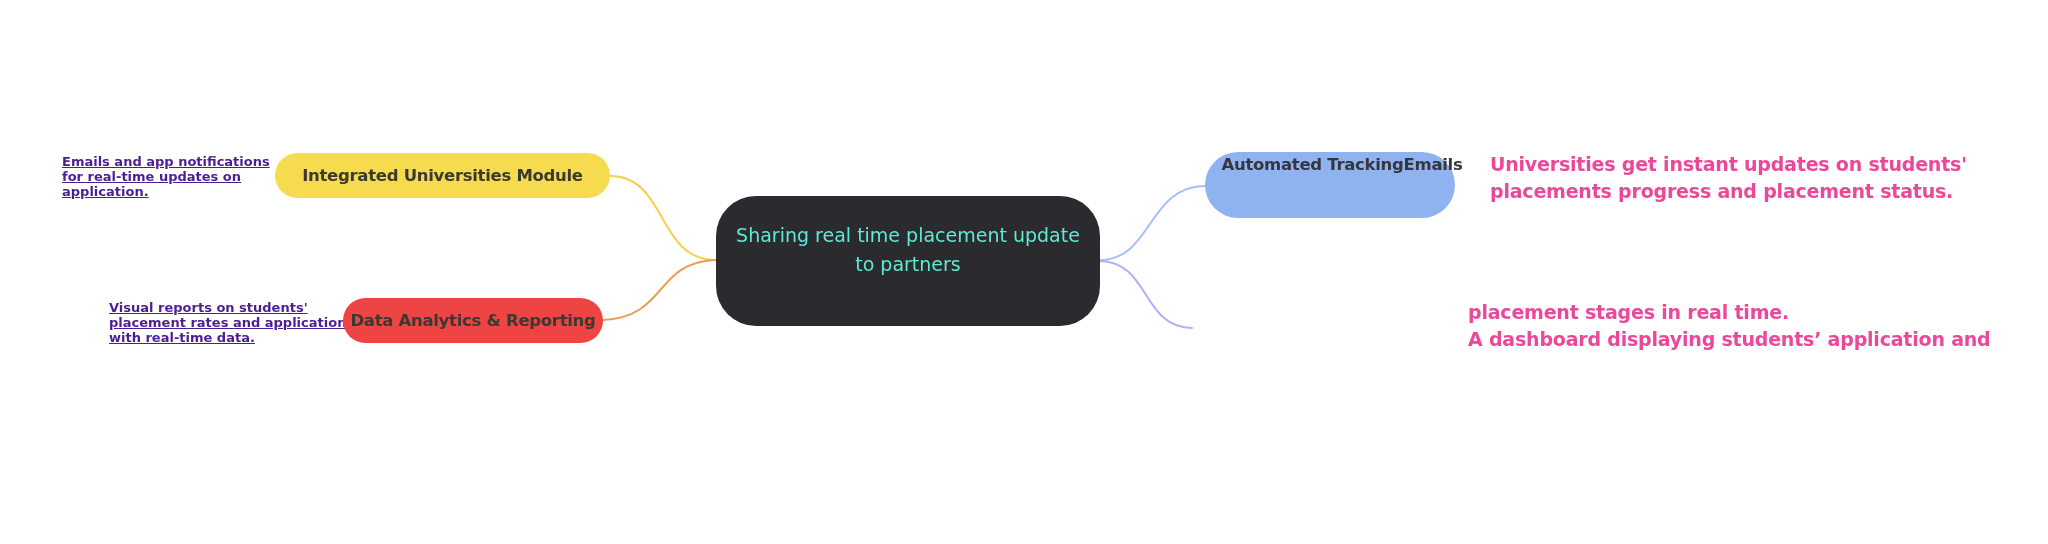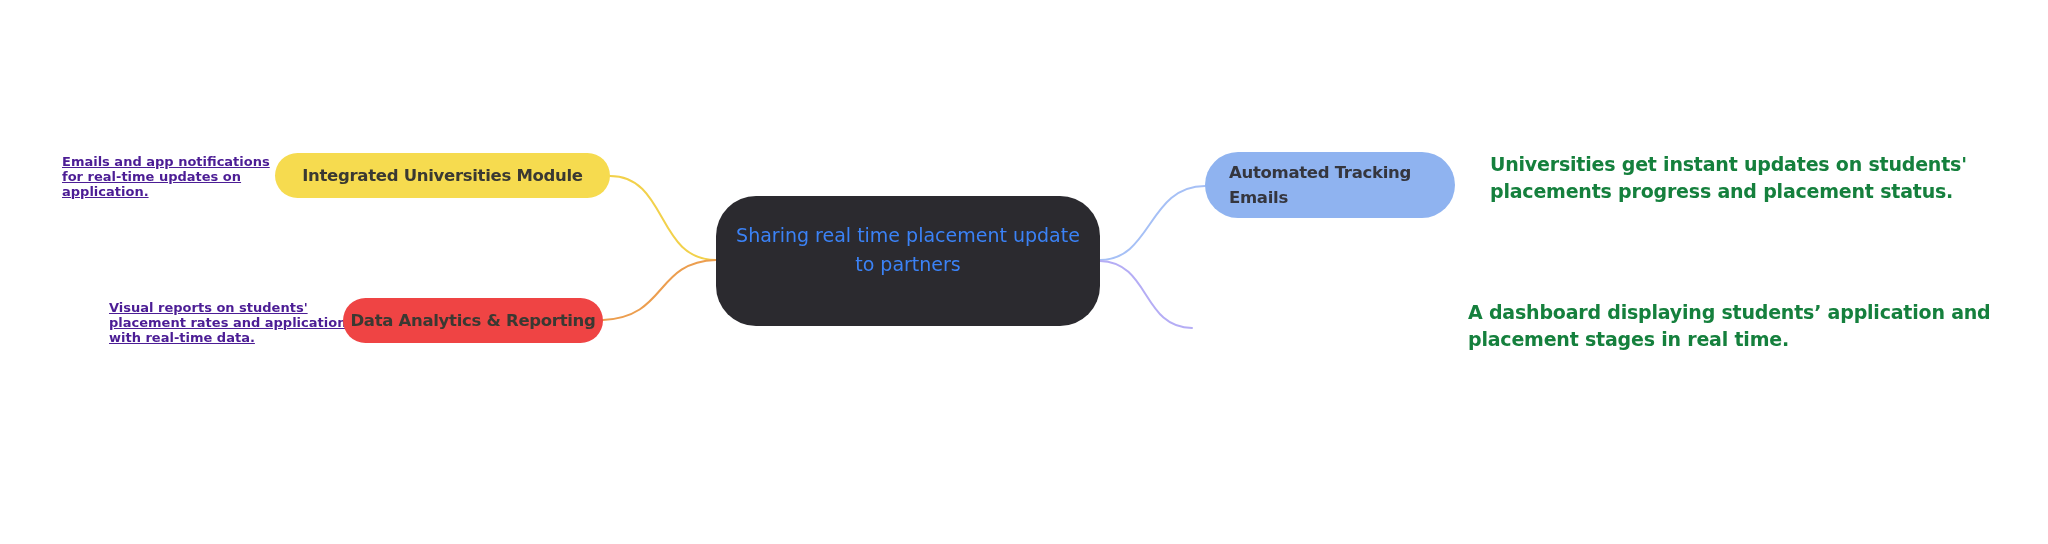--- a/index.html
+++ b/index.html
@@ -33,58 +33,58 @@
     font-size: 16.5px;
     letter-spacing: -0.3px;
     color: #3A3932;
     white-space: nowrap;
     cursor: default;
   }
   .pill-yellow { left: 275px; top: 153px; width: 335px; height: 45px; }
   .pill-orange { left: 343px; top: 298px; width: 260px; height: 45px; }
   .pill-blue {
     left: 1205px; top: 152px; width: 250px; height: 66px;
-    flex-direction: column;
+    flex-direction: row;
     align-items: flex-start;
     justify-content: center;
     padding-left: 24px;
     color: #35363E;
   }
   .pill-blue .line { line-height: 25px; }
   .pill-purple { left: 1192px; top: 306px; width: 243px; height: 44px; color: #35363E; }
   .center-node {
     position: absolute;
     left: 716px; top: 196px;
     width: 384px; height: 130px;
     border-radius: 40px;
     text-align: center;
     padding: 25px 8px 0 8px;
     font-size: 19px;
     line-height: 29px;
-    color: #3b82f6;
+    color: #5eead4;
     white-space: nowrap;
   }
   .note {
     position: absolute;
     font-size: 13px;
     font-weight: bold;
     line-height: 15px;
     color: #4c1d95;
     white-space: nowrap;
     text-decoration: underline;
   }
   .note-top { left: 62px; top: 154px; }
   .note-bottom { left: 109px; top: 300px; }
   .desc {
     position: absolute;
     font-size: 19px;
     font-weight: bold;
     line-height: 27px;
     letter-spacing: -0.2px;
-    color: #15803d;
+    color: #ec4899;
     white-space: nowrap;
   }
   .desc-top { left: 1490px; top: 151px; }
   .desc-bottom { left: 1468px; top: 299px; }
 </style>
 </head>
 <body>
 
 <div class="canvas">
 
@@ -125,17 +125,17 @@
     <div class="line">Emails</div>
   </div>
 
   <div class="desc desc-top">
     <div>Universities get instant updates on students'</div>
     <div>placements progress and placement status.</div>
   </div>
 
 
   <div class="desc desc-bottom">
+    <div>placement stages in real time.</div>
     <div>A dashboard displaying students’ application and</div>
-    <div>placement stages in real time.</div>
   </div>
 
 </div>
 
 </body></html>

